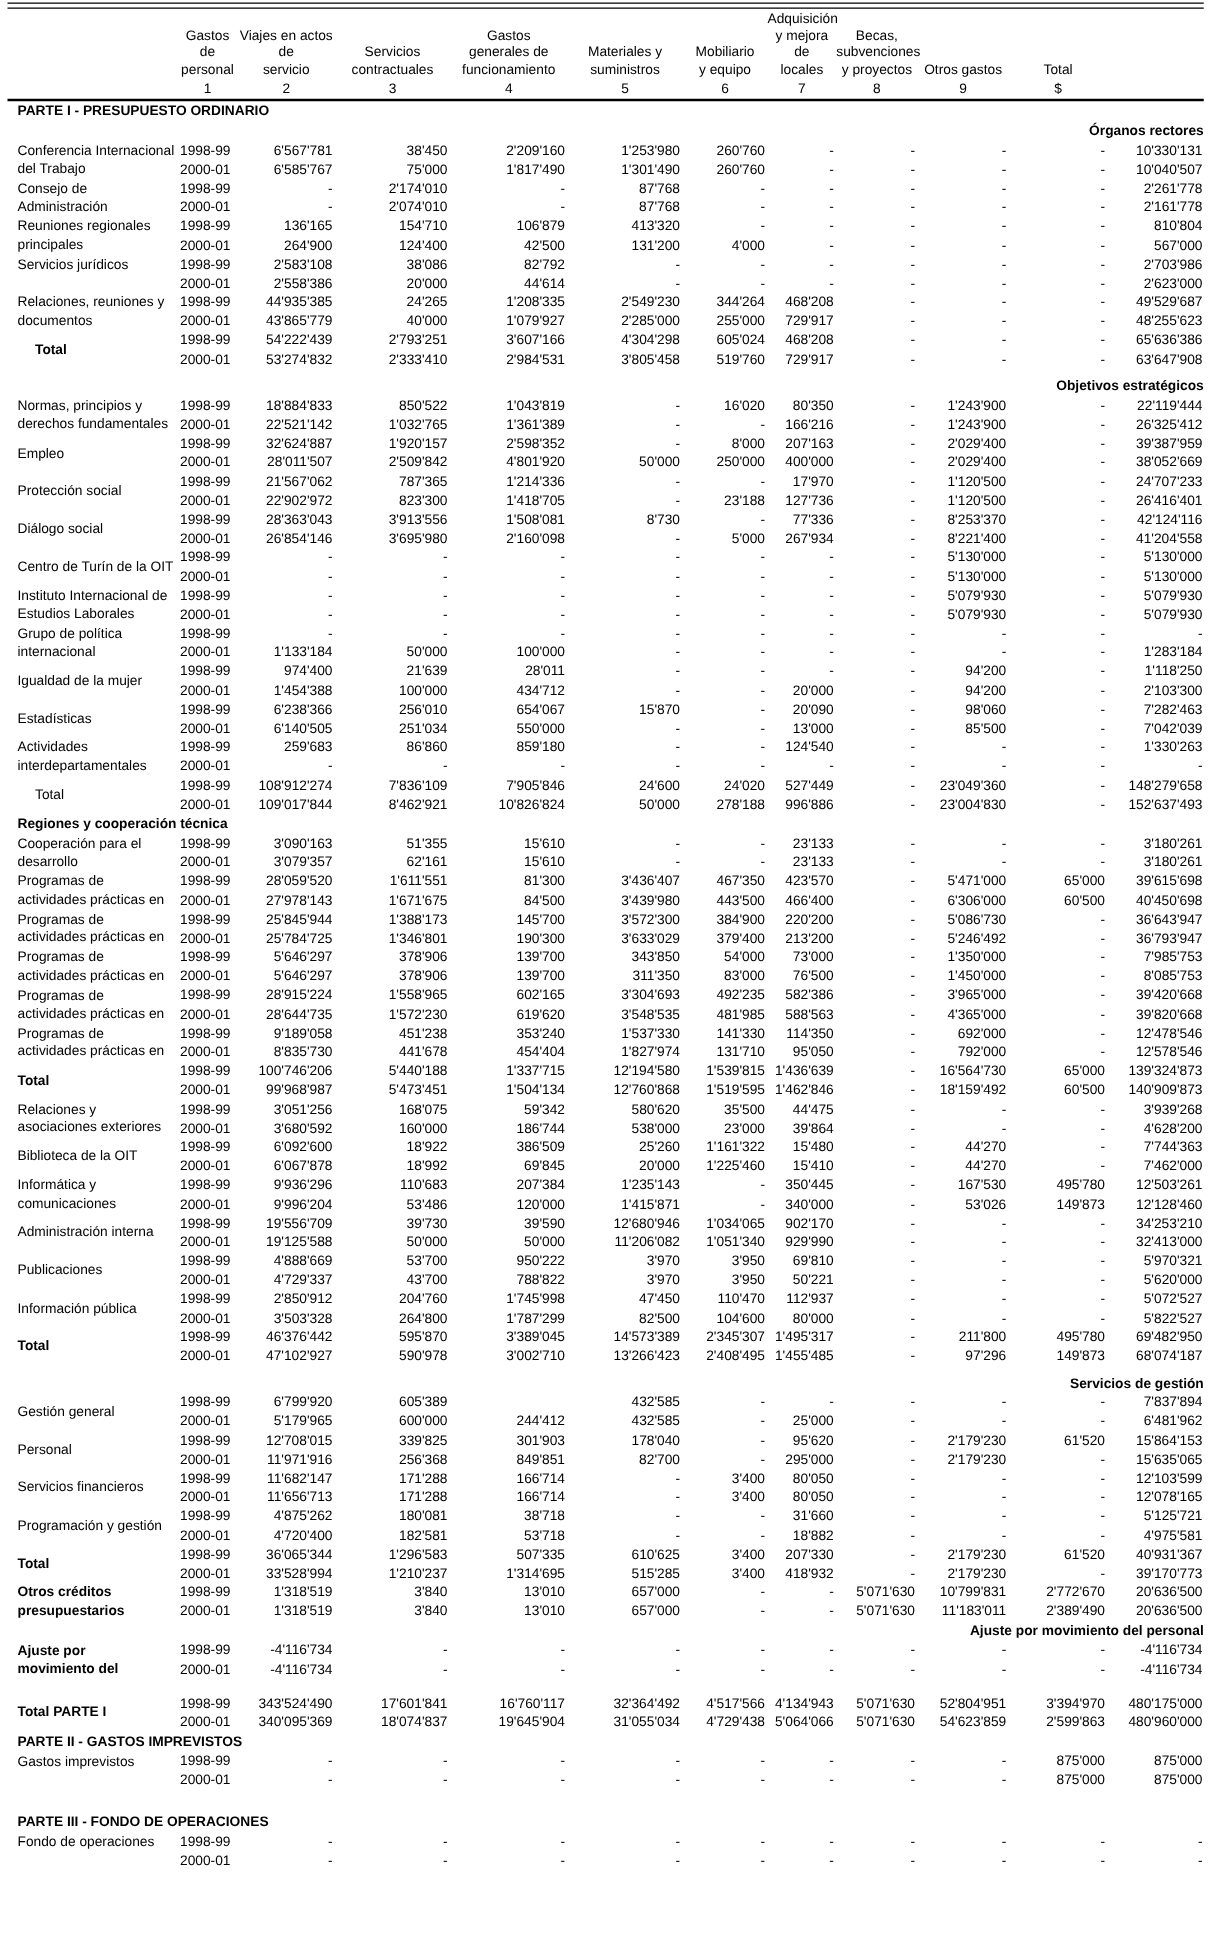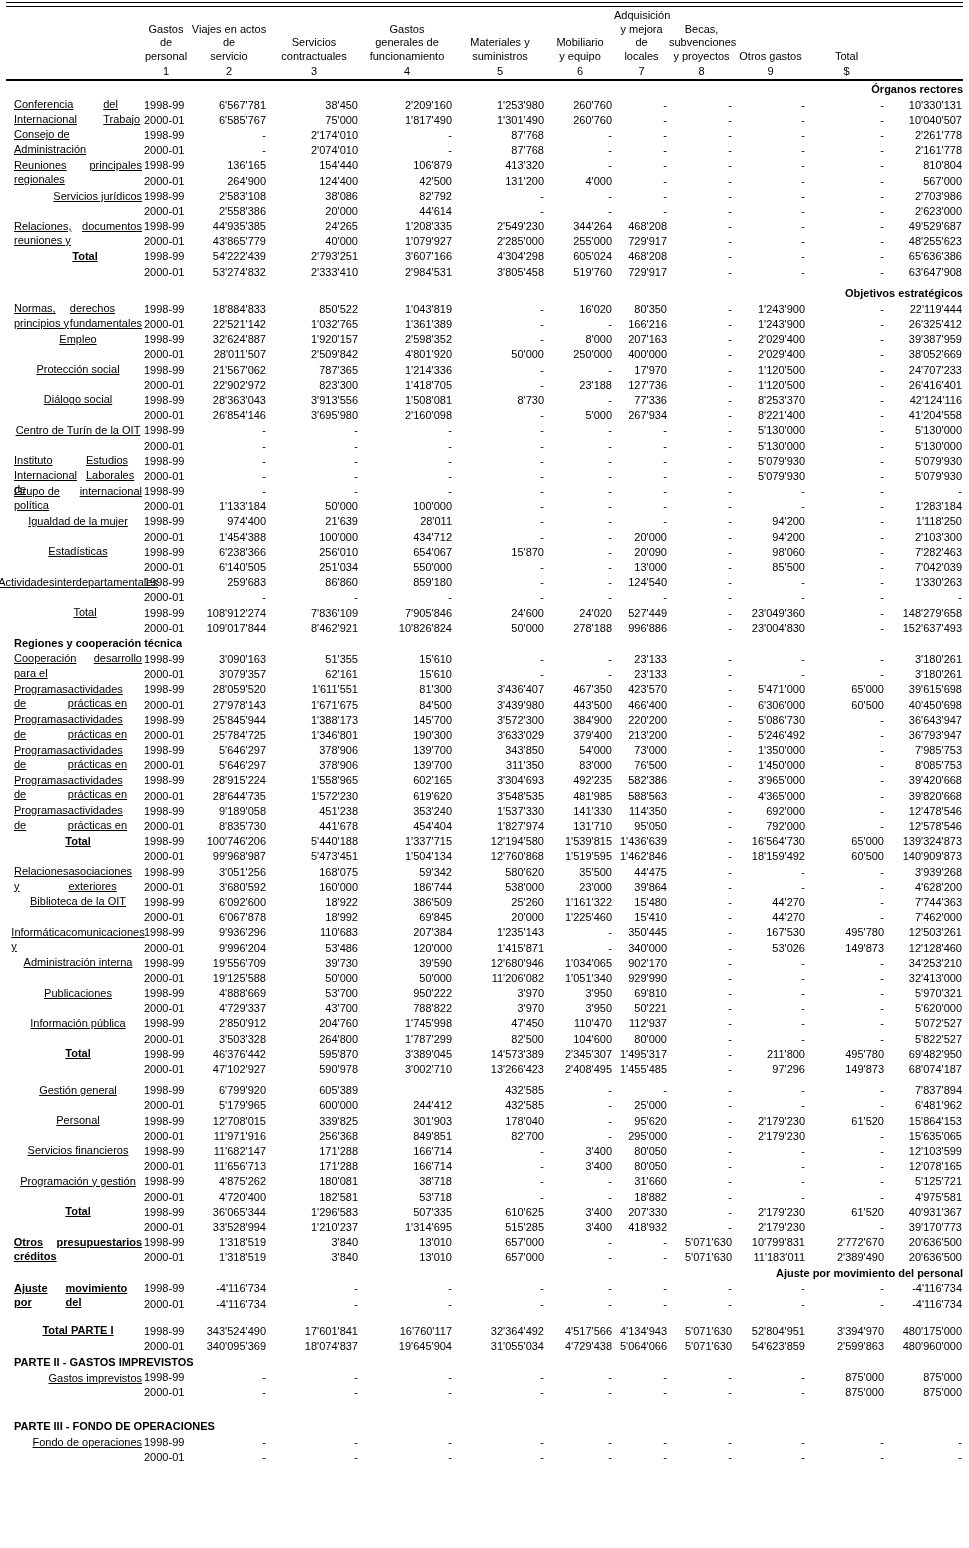--- a/index.html
+++ b/index.html
@@ -4,22 +4,22 @@
 <style>
   html,body{margin:0;padding:0;background:#fff;color:#000;}
   body{font-family:"Liberation Sans","DejaVu Sans",sans-serif;font-size:11px;}
   #doc{width:969px;box-sizing:border-box;padding:2px 6px 6px 6px;background:#fff;}
   .rule-top{border-top:1px solid #000;border-bottom:1px solid #000;height:3px;margin-bottom:2px;}
   .grid{display:grid;grid-template-columns:136px 48px 78px 92px 94px 92px 68px 55px 65px 73px 79px 78px;}
   .hdr{align-items:end;border-bottom:2px solid #000;padding-bottom:1px;}
   .hcell{display:flex;flex-direction:column;justify-content:space-between;text-align:center;line-height:13.5px;}
   .hnum{text-align:center;line-height:14px;padding-top:1px;}
   .pair{grid-auto-rows:15.2px;align-items:center;}
-  .lbl{grid-row:1 / span 2;align-self:stretch;display:flex;flex-direction:row;justify-content:center;padding-left:8px;line-height:14.5px;text-decoration:underline;}
-  .lbl.top{justify-content:flex-end;padding-top:1px;}
+  .lbl{grid-row:1 / span 2;align-self:stretch;display:flex;flex-direction:column;justify-content:center;padding-left:8px;line-height:14.5px;}
+  .lbl.top{justify-content:flex-start;padding-top:1px;}
   .lbl.bold{font-weight:bold;}
   .lbl.indent{padding-left:22px;}
   .yr{text-align:left;padding-left:2px;white-space:nowrap;}
   .num{text-align:right;white-space:nowrap;padding-right:2px;}
   .section-left{font-weight:bold;padding-left:8px;line-height:16px;}
   .section-center{font-weight:bold;text-align:right;line-height:16px;}
   .gap{width:100%;}
 </style>
 </head>
 <body>
@@ -74,20 +74,21 @@
       <div class="hcell">
         <div>Otros gastos</div>
         <div class="hnum">9</div>
       </div>
       <div class="hcell">
         <div>Total</div>
         <div class="hnum">$</div>
       </div>
     </div>
   <div id="table-body">
+      <div class="section-left">PARTE I - PRESUPUESTO ORDINARIO</div>
       <div class="section-center">Órganos rectores</div>
       <div class="grid pair">
         <div class="lbl">
           <div>Conferencia Internacional</div>
           <div>del Trabajo</div>
         </div>
         <div class="yr">1998-99</div>
         <div class="num">6'567'781</div>
         <div class="num">38'450</div>
         <div class="num">2'209'160</div>
@@ -137,21 +138,21 @@
         <div class="num">-</div>
         <div class="num">2'161'778</div>
       </div>
       <div class="grid pair">
         <div class="lbl">
           <div>Reuniones regionales</div>
           <div>principales</div>
         </div>
         <div class="yr">1998-99</div>
         <div class="num">136'165</div>
-        <div class="num">154'440</div>
+        <div class="num">154'710</div>
         <div class="num">106'879</div>
         <div class="num">413'320</div>
         <div class="num">-</div>
         <div class="num">-</div>
         <div class="num">-</div>
         <div class="num">-</div>
         <div class="num">-</div>
         <div class="num">810'804</div>
         <div class="yr">2000-01</div>
         <div class="num">264'900</div>
@@ -931,20 +932,21 @@
         <div class="num">3'002'710</div>
         <div class="num">13'266'423</div>
         <div class="num">2'408'495</div>
         <div class="num">1'455'485</div>
         <div class="num">-</div>
         <div class="num">97'296</div>
         <div class="num">149'873</div>
         <div class="num">68'074'187</div>
       </div>
       <div class="gap" style="height: 6px;"></div>
+      <div class="section-center">Servicios de gestión</div>
       <div class="grid pair">
         <div class="lbl">
           <div>Gestión general</div>
         </div>
         <div class="yr">1998-99</div>
         <div class="num">6'799'920</div>
         <div class="num">605'389</div>
         <div class="num"></div>
         <div class="num">432'585</div>
         <div class="num">-</div>

